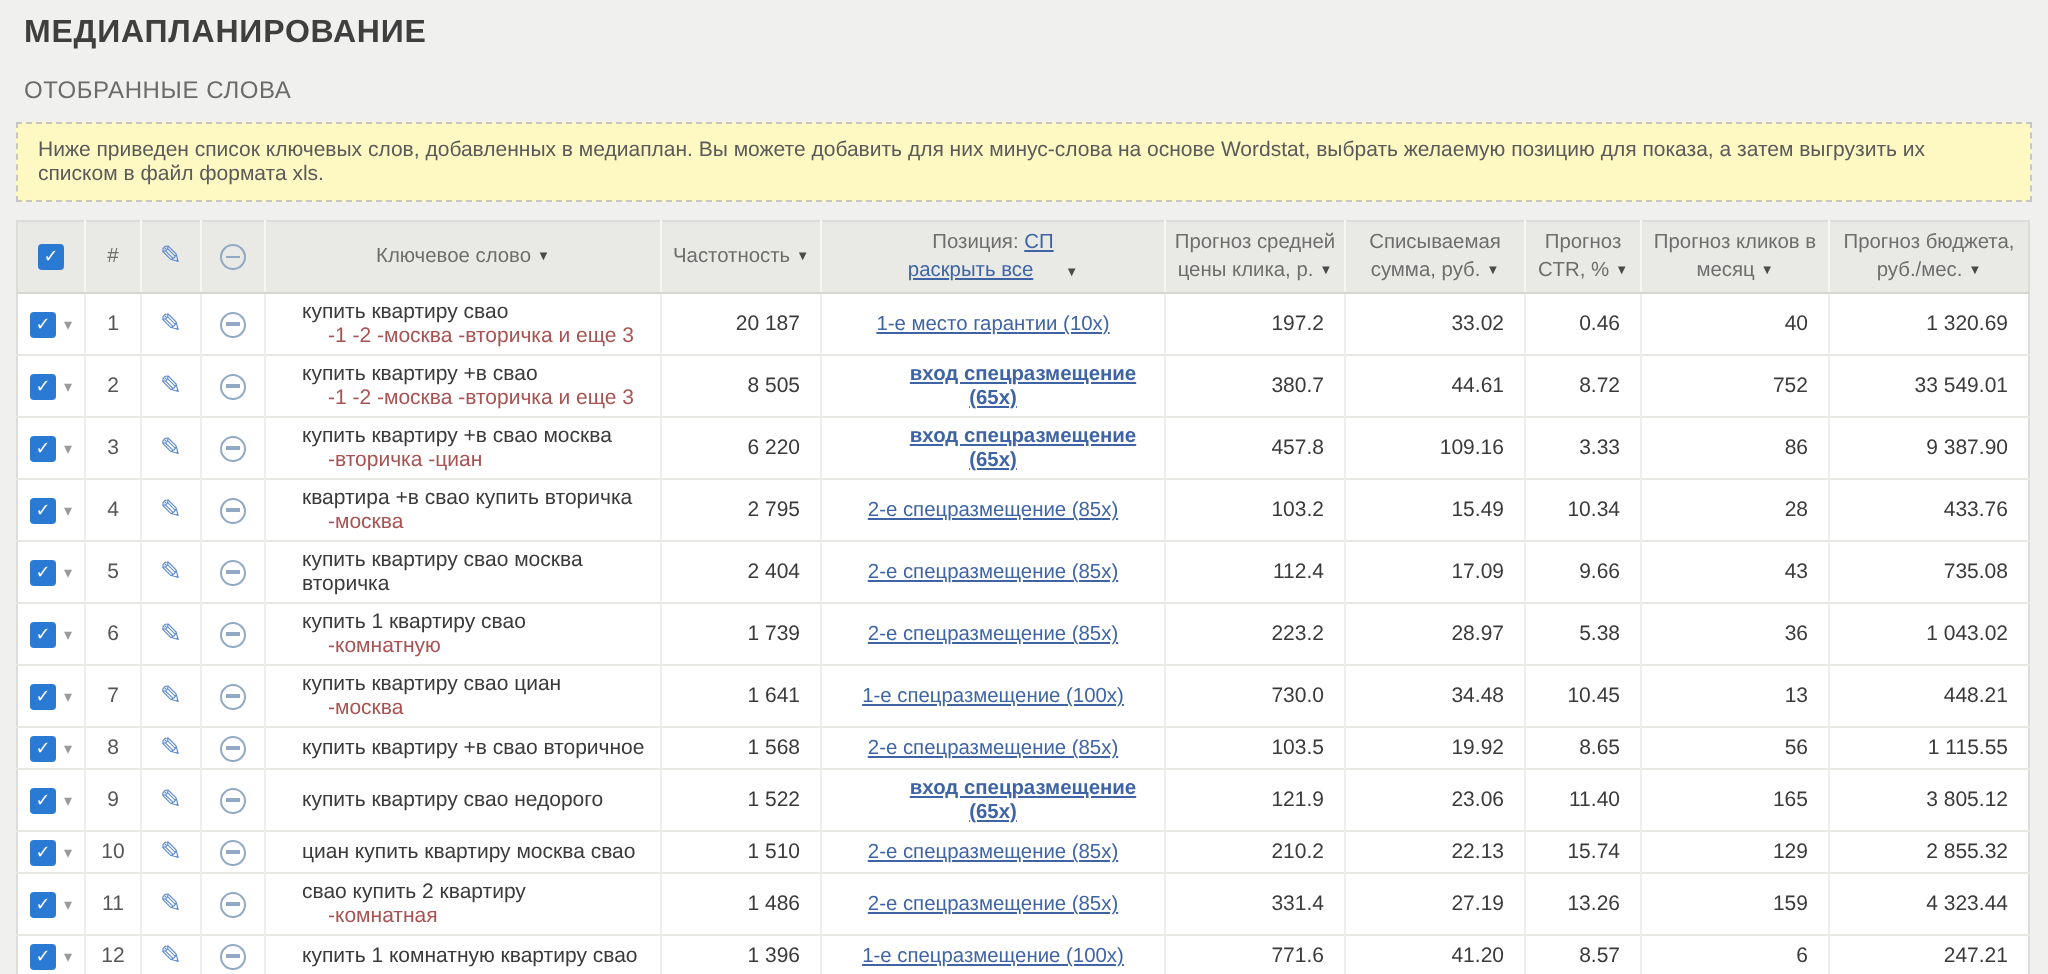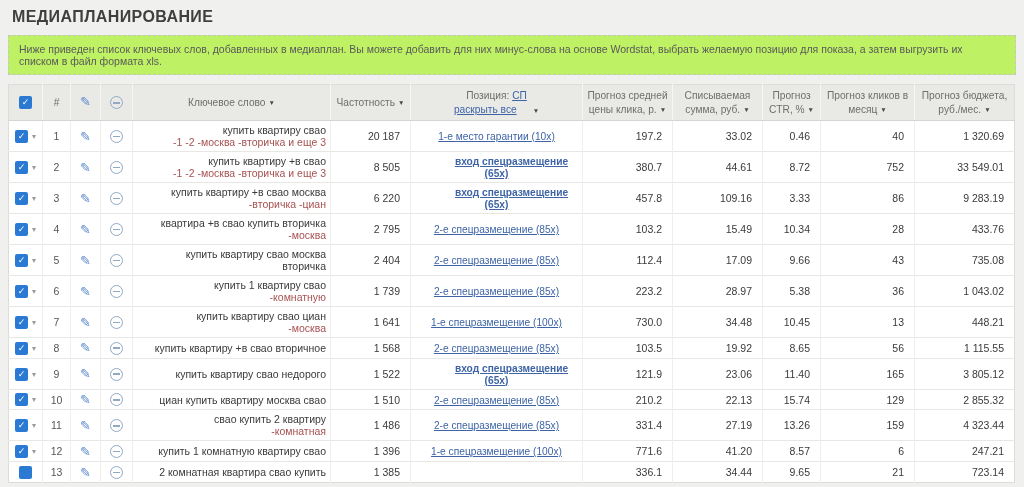--- a/index.html
+++ b/index.html
@@ -14,21 +14,21 @@
     font-size: 16px; font-weight: bold; color: #3f3f3f;
     letter-spacing: 0.4px; margin: 4px 0 0 4px;
   }
   h2.subtitle {
     font-size: 12px; font-weight: normal; color: #6b6b6b;
     letter-spacing: 0.3px; margin: 12px 0 0 4px;
   }
   .info-box {
     margin-top: 9px;
     border: 1px dashed #c6c6c3;
-    background: #bef264;
+    background: #fef9c3;
     padding: 7px 10px;
     font-size: 10.5px; color: #5a5a5a;
   }
   table.kw-table {
     margin-top: 9px;
     width: 1006px;
     border-collapse: collapse;
     table-layout: fixed;
     background: #fff;
     border: 1px solid #dcdcda;
@@ -51,21 +51,21 @@
     border-top: 1px solid #e7e7e4;
     border-left: 1px solid #eeeeec;
     padding: 3px 4px;
     font-size: 10.5px;
     vertical-align: middle;
   }
   tbody td:first-child { border-left: none; }
   td.c-check, th.c-check { text-align: center; white-space: nowrap; }
   td.c-num { text-align: center; color: #555; }
   td.c-edit, td.c-del { text-align: center; }
-  td.c-kw { text-align: right; padding-left: 7px; }
+  td.c-kw { text-align: left; padding-left: 18px; }
   .kw { color: #3a3a3a; line-height: 12px; }
   .minus-words { color: #a85252; line-height: 12px; padding-left: 13px; }
   td.num { text-align: right; padding-right: 10px; color: #3a3a3a; }
   td.c-pos { text-align: center; }
   a.lnk, a.pos-link {
     color: #3e64a6; text-decoration: underline; font-size: 10.2px; cursor: pointer;
   }
   a.pos-link.bold { font-weight: bold; margin-left: 30px; }
   .checkbox {
     display: inline-flex; width: 13px; height: 13px;
@@ -86,20 +86,21 @@
     height: 1.5px; margin-top: -0.75px; background: #91a9c4;
   }
   .sort { font-size: 6.5px; color: #4a4a4a; margin-left: 3px; position: relative; top: -1px; }
   .pos-head .sort { margin-left: 16px; top: 0; }
 </style>
 </head>
 <body>
 
 <div class="page">
   <h1 class="title">МЕДИАПЛАНИРОВАНИЕ</h1>
+  <h2 class="subtitle">ОТОБРАННЫЕ СЛОВА</h2>
 
   <div class="info-box">
     <span>Ниже приведен список ключевых слов, добавленных в медиаплан. Вы можете добавить для них минус-слова на основе Wordstat, выбрать желаемую позицию для показа, а затем выгрузить их списком в файл формата xls.</span>
   </div>
 
   <table class="kw-table">
     <colgroup>
       <col style="width:34px">
         <col style="width:28px">
         <col style="width:30px">
@@ -200,21 +201,21 @@
           <td class="c-kw">
             <div class="kw">купить квартиру +в свао москва</div>
             <div class="minus-words">-вторичка -циан</div>
           </td>
           <td class="c-freq num">6 220</td>
           <td class="c-pos"><a class="pos-link bold">вход спецразмещение (65x)</a></td>
           <td class="num">457.8</td>
           <td class="num">109.16</td>
           <td class="num">3.33</td>
           <td class="num">86</td>
-          <td class="num">9 283.19</td>
+          <td class="num">9 387.90</td>
         </tr>
         <tr>
           <td class="c-check"><span class="checkbox">
               <span class="tick">✓</span>
             </span><span class="caret">▾</span></td>
           <td class="c-num">4</td>
           <td class="c-edit"><span class="pencil">✎</span></td>
           <td class="c-del"><span class="minus-icon"></span></td>
           <td class="c-kw">
             <div class="kw">квартира +в свао купить вторичка</div>

